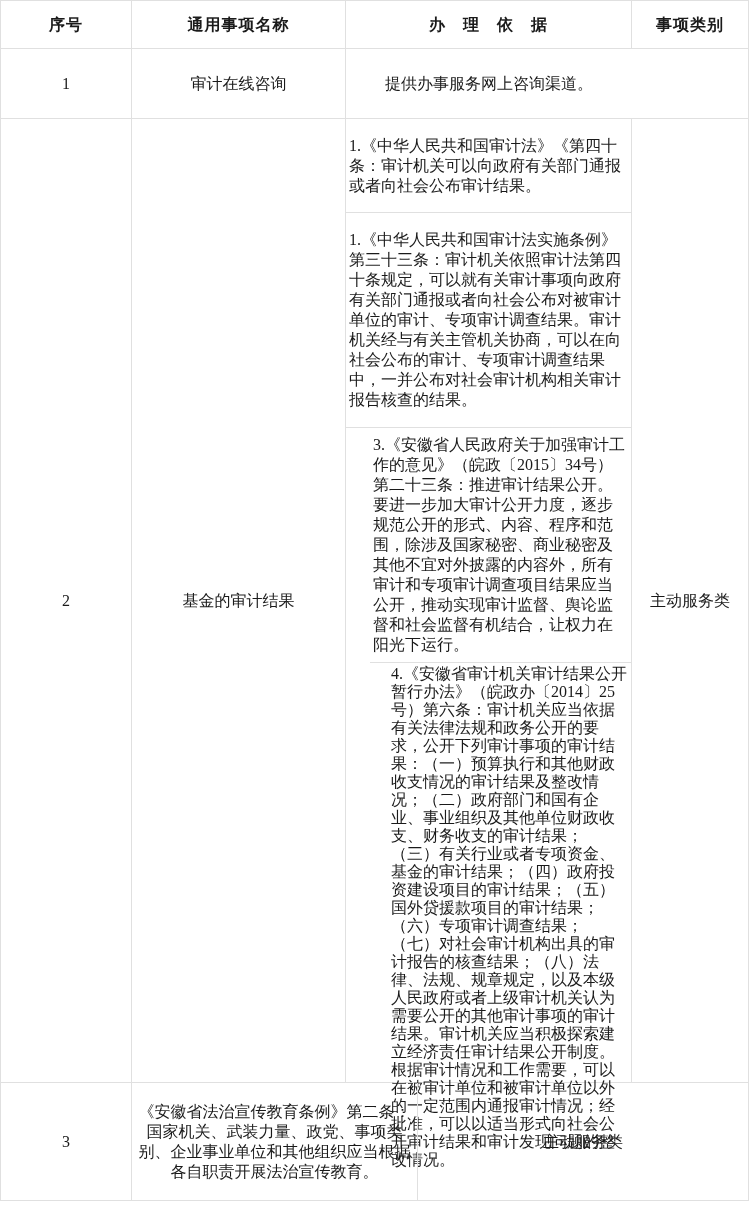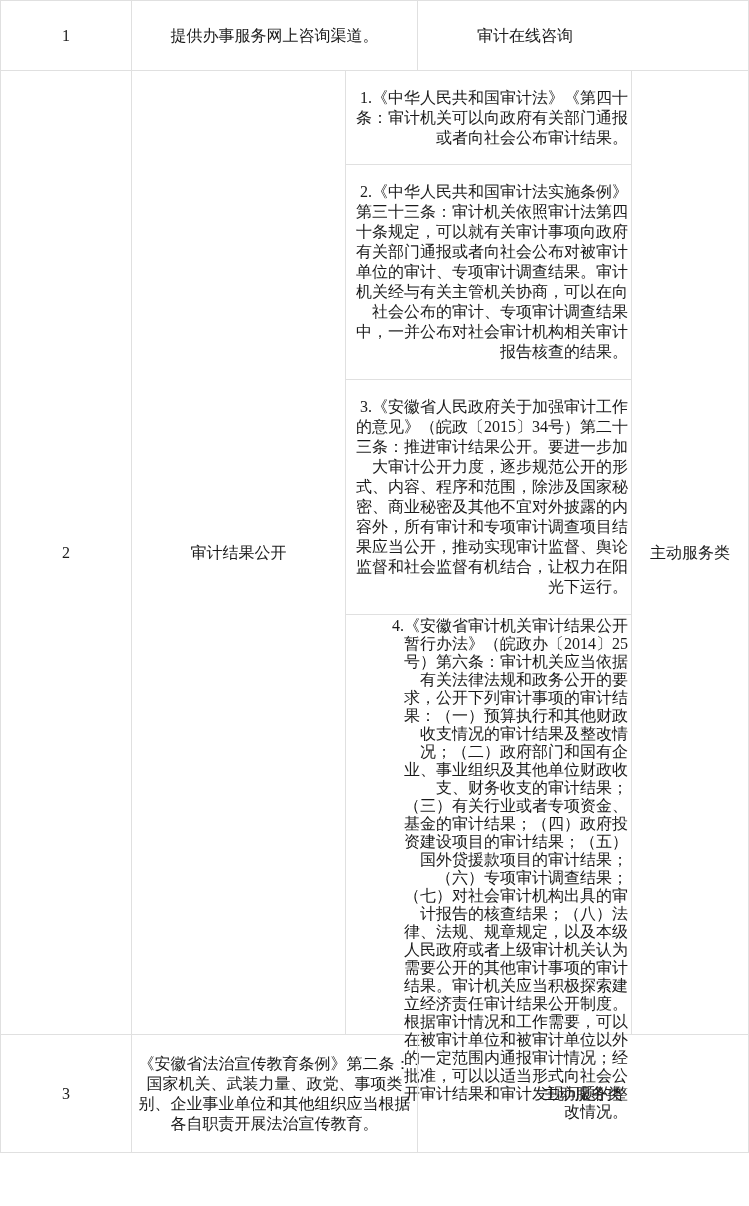--- a/index.html
+++ b/index.html
@@ -47,48 +47,54 @@
     display: flex;
     flex-direction: column;
     border-right: 1px solid #e0e0e0;
     padding: 0;
     align-items: stretch;
   }
   .basis-sub {
     display: flex;
     align-items: center;
     justify-content: center;
-    text-align: right;
+    text-align: left;
     padding: 2px 3px;
     border-bottom: 1px solid #e0e0e0;
   }
   .basis-sub:last-child { border-bottom: none; margin-left: 42px; }
   .sub-0 { height: 94px;  flex: none; }
   .sub-1 { height: 215px; flex: none; }
-  .sub-2 { height: 235px; flex: none; }
+  .sub-2 { height: 235px; flex: none; margin-left: 24px; }
   .sub-3 { flex: 1; line-height: 18px; }
 </style>
 </head>
 <body>
 
 <div class="tbl">
 
+  <div class="tr thead">
+    <div class="cell col-no">序号</div>
+    <div class="cell col-name">通用事项名称</div>
+    <div class="cell col-basis">办　理　依　据</div>
+    <div class="cell col-category">事项类别</div>
+  </div>
 
   <div class="tr row-1">
     <div class="cell col-no">1</div>
+    <div class="cell col-name">审计在线咨询</div>
     <div class="cell col-basis">提供办事服务网上咨询渠道。</div>
-    <div class="cell col-name">审计在线咨询</div>
   </div>
 
   <div class="tr row-2">
     <div class="cell col-no">2</div>
-    <div class="cell col-name">审计结果公开</div>
+    <div class="cell col-name">基金的审计结果</div>
     <div class="basis-stack">
       <div class="basis-sub sub-0">1.《中华人民共和国审计法》《第四十条：审计机关可以向政府有关部门通报或者向社会公布审计结果。</div>
-      <div class="basis-sub sub-1">2.《中华人民共和国审计法实施条例》第三十三条：审计机关依照审计法第四十条规定，可以就有关审计事项向政府有关部门通报或者向社会公布对被审计单位的审计、专项审计调查结果。审计机关经与有关主管机关协商，可以在向社会公布的审计、专项审计调查结果中，一并公布对社会审计机构相关审计报告核查的结果。</div>
+      <div class="basis-sub sub-1">1.《中华人民共和国审计法实施条例》第三十三条：审计机关依照审计法第四十条规定，可以就有关审计事项向政府有关部门通报或者向社会公布对被审计单位的审计、专项审计调查结果。审计机关经与有关主管机关协商，可以在向社会公布的审计、专项审计调查结果中，一并公布对社会审计机构相关审计报告核查的结果。</div>
       <div class="basis-sub sub-2">3.《安徽省人民政府关于加强审计工作的意见》（皖政〔2015〕34号）第二十三条：推进审计结果公开。要进一步加大审计公开力度，逐步规范公开的形式、内容、程序和范围，除涉及国家秘密、商业秘密及其他不宜对外披露的内容外，所有审计和专项审计调查项目结果应当公开，推动实现审计监督、舆论监督和社会监督有机结合，让权力在阳光下运行。</div>
       <div class="basis-sub sub-3">4.《安徽省审计机关审计结果公开暂行办法》（皖政办〔2014〕25号）第六条：审计机关应当依据有关法律法规和政务公开的要求，公开下列审计事项的审计结果：（一）预算执行和其他财政收支情况的审计结果及整改情况；（二）政府部门和国有企业、事业组织及其他单位财政收支、财务收支的审计结果；（三）有关行业或者专项资金、基金的审计结果；（四）政府投资建设项目的审计结果；（五）国外贷援款项目的审计结果；（六）专项审计调查结果；（七）对社会审计机构出具的审计报告的核查结果；（八）法律、法规、规章规定，以及本级人民政府或者上级审计机关认为需要公开的其他审计事项的审计结果。审计机关应当积极探索建立经济责任审计结果公开制度。根据审计情况和工作需要，可以在被审计单位和被审计单位以外的一定范围内通报审计情况；经批准，可以以适当形式向社会公开审计结果和审计发现问题的整改情况。</div>
     </div>
     <div class="cell col-category">主动服务类</div>
   </div>
 
   <div class="tr row-3">
     <div class="cell col-no">3</div>
     <div class="cell col-basis">《安徽省法治宣传教育条例》第二条：国家机关、武装力量、政党、事项类别、企业事业单位和其他组织应当根据各自职责开展法治宣传教育。</div>
     <div class="cell col-category">主动服务类</div>

